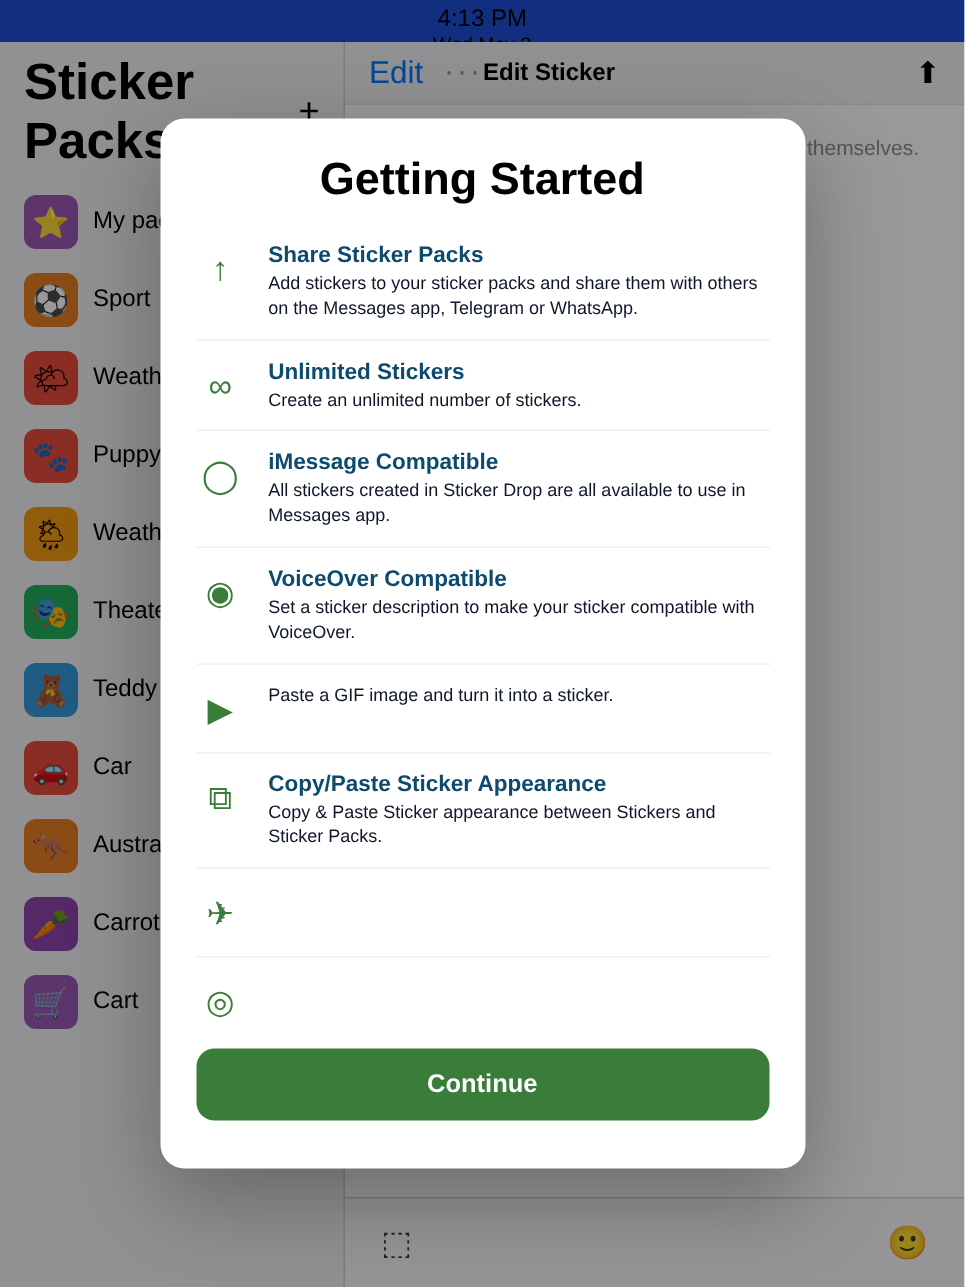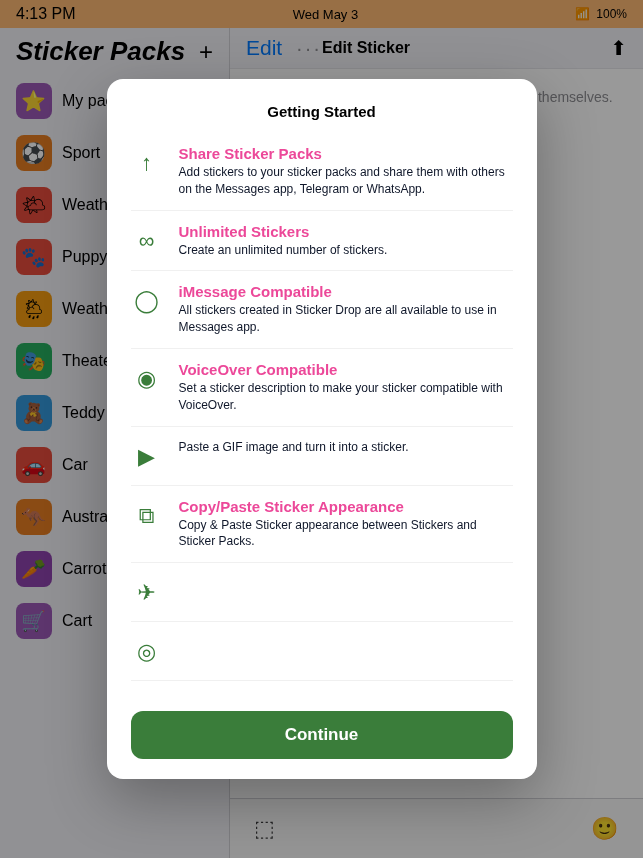--- a/index.html
+++ b/index.html
@@ -12,21 +12,22 @@
       position: relative;
     }
 
     
     .status-bar {
       display: flex;
       justify-content: space-between;
       align-items: center;
       padding: 4px 16px;
       height: 28px;
-      background: #fdba74;
+      background: #1d4ed8;
+      flex-direction: column;
     }
     .status-right { display: flex; align-items: center; gap: 6px; font-size: 12px; }
 
     
     .main-layout {
       display: flex;
       height: calc(858px - 28px);
     }
 
     
@@ -37,24 +38,23 @@
       display: flex;
       flex-direction: column;
     }
     .sidebar-header {
       padding: 8px 16px 4px;
       display: flex;
       justify-content: space-between;
       align-items: center;
     }
     .sidebar-title {
-      font-size: 26px;
+      font-size: 34px;
       font-weight: 700;
       color: #000;
-      font-style: italic;
     }
     .sidebar-add {
       font-size: 24px;
       color: #000;
       cursor: pointer;
     }
     .sidebar-list {
       flex: 1;
       overflow-y: auto;
       padding: 4px 0;
@@ -140,21 +140,21 @@
       overflow: hidden;
       display: flex;
       flex-direction: column;
       box-shadow: 0 20px 60px rgba(0,0,0,0.3);
     }
     .modal-header {
       padding: 24px 24px 12px;
       text-align: center;
     }
     .modal-title {
-      font-size: 15px;
+      font-size: 30px;
       font-weight: 700;
       color: #000;
     }
     .modal-content {
       flex: 1;
       overflow-y: auto;
       padding: 0 24px 16px;
     }
     .feature-item {
       display: flex;
@@ -172,30 +172,30 @@
       align-items: center;
       justify-content: center;
       font-size: 22px;
       color: #3a7d3a;
       margin-top: 2px;
     }
     .feature-text { flex: 1; }
     .feature-title {
       font-size: 15px;
       font-weight: 600;
-      color: #ec4899;
+      color: #0c4a6e;
       margin-bottom: 2px;
     }
     .feature-desc {
       font-size: 12px;
       color: #0f172a;
       line-height: 1.4;
     }
     .modal-footer {
-      padding: 12px 24px 20px;
+      padding: 12px 24px 32px;
     }
     .continue-btn {
       width: 100%;
       padding: 14px;
       background: #3a7d3a;
       color: #fff;
       border: none;
       border-radius: 12px;
       font-size: 17px;
       font-weight: 600;

